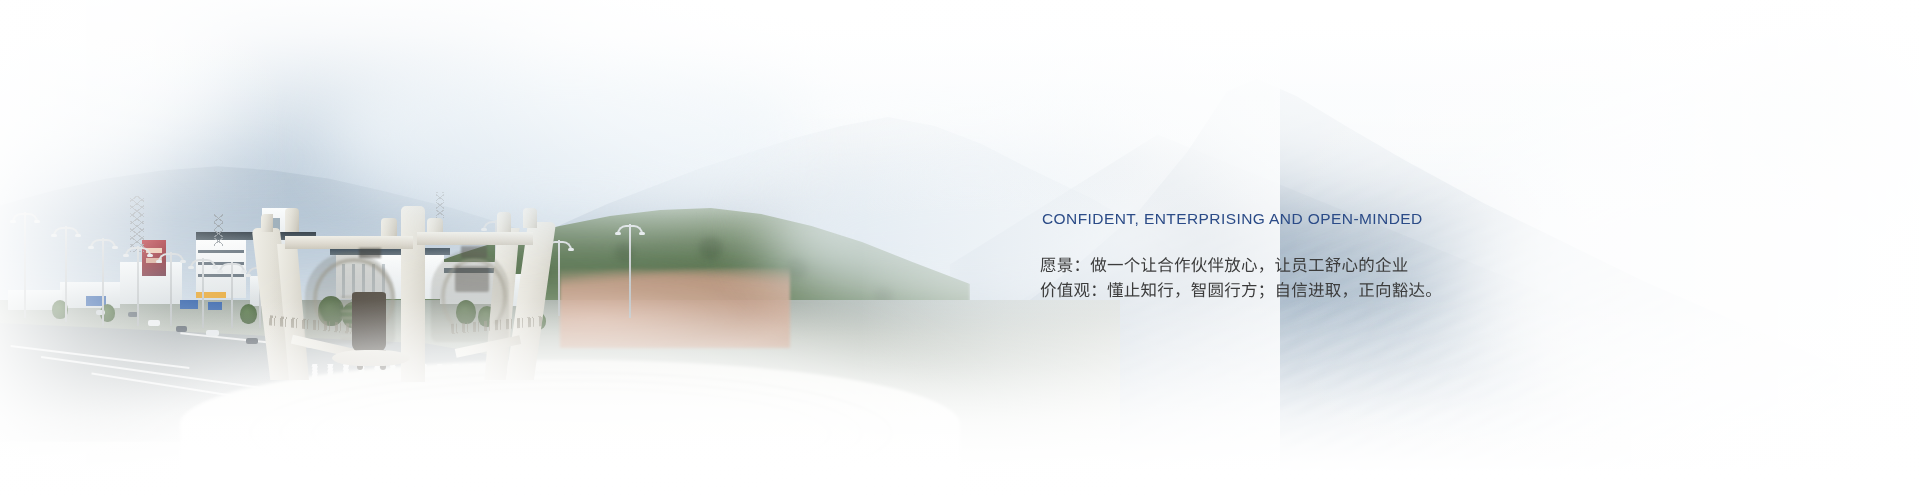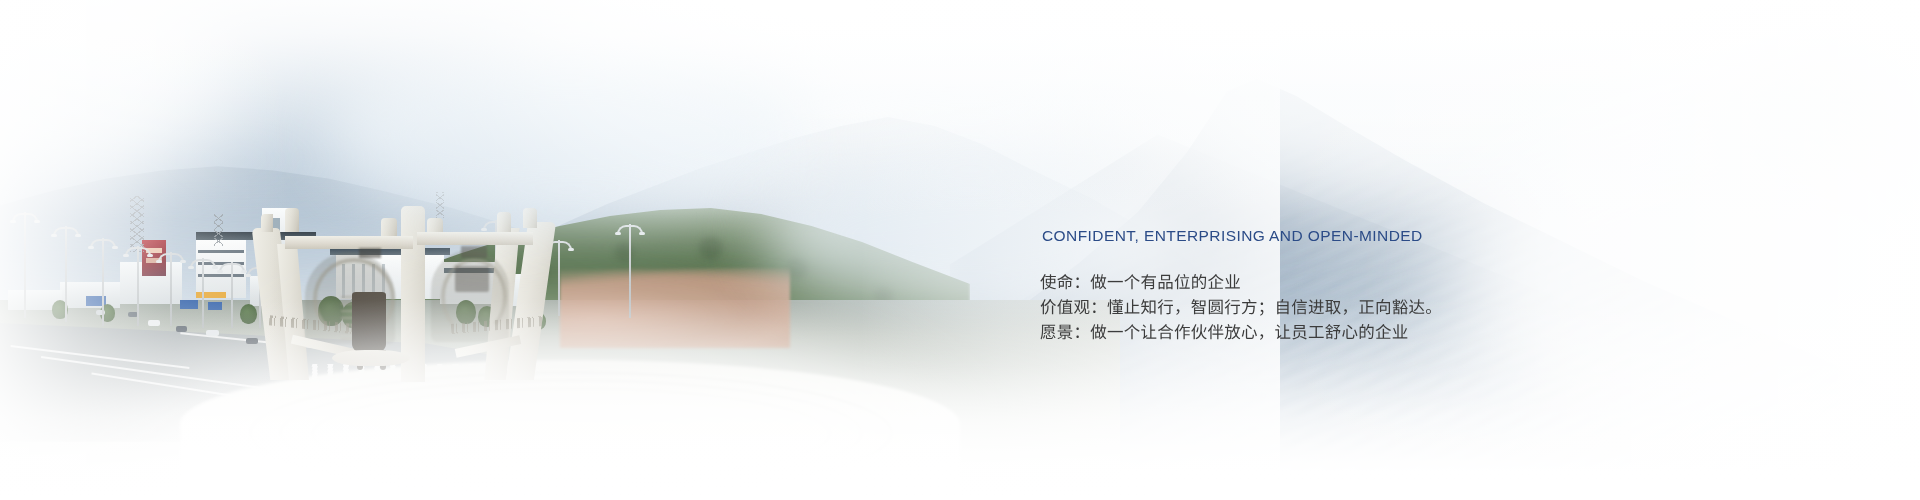--- a/index.html
+++ b/index.html
@@ -398,21 +398,21 @@
         rgba(255,255,255,0) 0%,
         rgba(252,253,254,0.42) 34%,
         rgba(255,255,255,0.72) 70%,
         rgba(255,255,255,0.84) 100%);
   }
 
   
   .text-panel {
     position: absolute;
     left: 1040px;
-    top: 228px;
+    top: 211px;
     width: 700px;
   }
   .eyebrow {
     color: #2b4b87;
     font-size: 15.5px;
     letter-spacing: 0.42px;
     line-height: 1;
     margin: 0 0 26px 2px;
     white-space: nowrap;
     font-weight: 400;
@@ -659,19 +659,18 @@
     <div class="fog fog-bottom"></div>
     <div class="fog fog-left"></div>
     <div class="fog fog-right"></div>
   </div>
 
   <div class="text-panel">
     <p class="eyebrow">CONFIDENT, ENTERPRISING AND OPEN-MINDED</p>
 
 
     <ul class="culture-list">
-      <li>使命：做一个有品位的企业</li>
+      <li>愿景：做一个让合作伙伴放心，让员工舒心的企业</li>
       <li>价值观：懂止知行，智圆行方；自信进取，正向豁达。</li>
-      <li>愿景：做一个让合作伙伴放心，让员工舒心的企业</li>
     </ul>
   </div>
 
 </div>
 
 </body></html>

